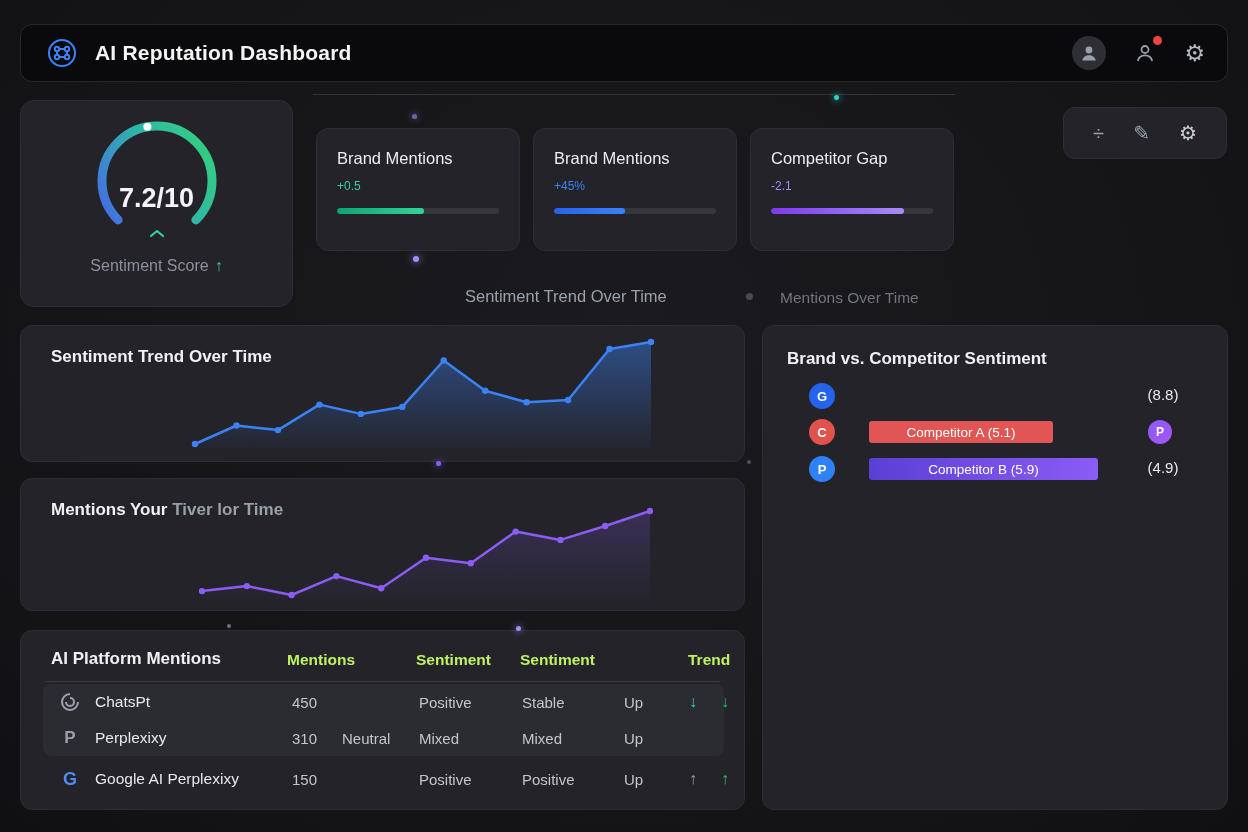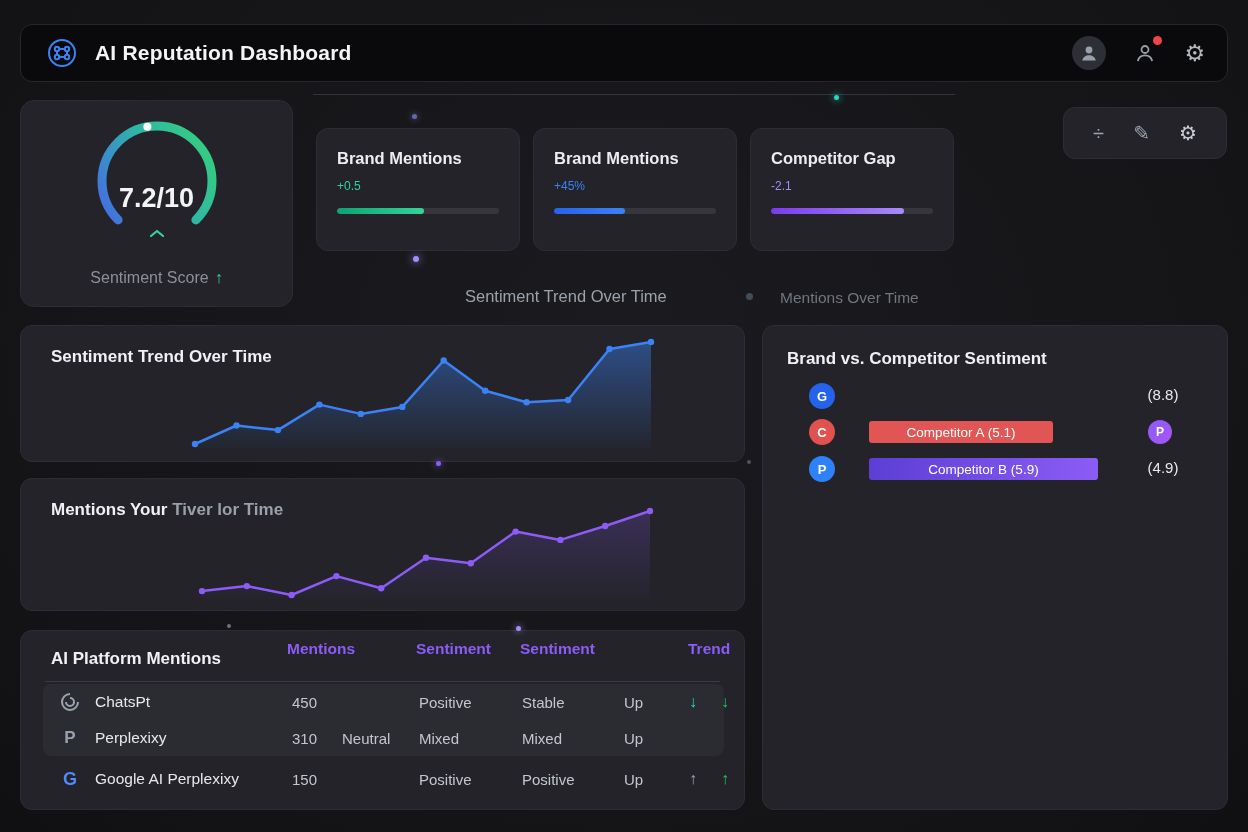--- a/index.html
+++ b/index.html
@@ -23,27 +23,27 @@
   .user-alert { position:relative; width:30px; height:30px; display:flex; align-items:center; justify-content:center; cursor:pointer; }
   .red-dot { position:absolute; top:-2px; right:-2px; width:9px; height:9px; border-radius:50%; background:#ef4444; }
   .gear-glyph { font-size:23px; color:#b3b6bd; cursor:pointer; line-height:1; }
 
   
   .gauge-card { left:20px; top:100px; width:273px; height:207px; border-radius:14px;padding-left:8px; }
   .gauge-svg { position:absolute; left:66px; top:14px; }
   .gauge-value { position:absolute; left:0; top:82px; width:100%; text-align:center;
     font-size:27px; font-weight:600; color:#f3f4f6; }
   .gauge-chevron { position:absolute; left:0; top:128px; width:100%; display:flex; justify-content:center; }
-  .gauge-label { position:absolute; left:0; top:168px; width:100%; text-align:center;
+  .gauge-label { position:absolute; left:0; top:156px; width:100%; text-align:center;
     font-size:16px; color:#8b909a; }
   .gauge-label .up { color:#34d399; font-weight:700; margin-left:6px; }
 
   
   .kpi-card { top:128px; width:204px; height:123px; padding:20px; }
-  .kpi-label { font-size:16.5px; font-weight:700; color:#ededf0; margin-bottom:11px; }
+  .kpi-label { font-size:16.5px; font-weight:400; color:#ededf0; margin-bottom:11px; }
   .kpi-value { font-size:12px; font-weight:400; }
   .kpi-track { margin-top:15px; height:6px; border-radius:3px; background:#36363d; overflow:hidden; }
   .kpi-fill { height:100%; border-radius:3px; }
 
   
   .toolbar { left:1063px; top:107px; width:164px; height:52px; display:flex; align-items:center; justify-content:space-evenly; }
   .tb-icon { font-size:20px; color:#9ca3af; cursor:pointer; line-height:1; }
   .tb-icon.bright { color:#c9ccd2; }
 
   
@@ -55,21 +55,21 @@
   
   .chart1-card { left:20px; top:325px; width:725px; height:137px; }
   .chart2-card { left:20px; top:478px; width:725px; height:133px; }
   .chart-title { position:absolute; left:30px; top:21px; font-size:17px; font-weight:700; color:#f1f1f3; }
   .chart-title .dim { color:#9aa0a8; font-weight:600; }
   .chart-svg { position:absolute; }
 
   
   .table-card { left:20px; top:630px; width:725px; height:180px; }
   .table-title { position:absolute; left:30px; top:18px; font-size:17px; font-weight:700; color:#f1f1f3; }
-  .th { position:absolute; top:9px; font-size:15.5px; font-weight:600; color:#8b5cf6; }
+  .th { position:absolute; top:20px; font-size:15.5px; font-weight:600; color:#bef264; }
   .table-divider { position:absolute; left:24px; right:24px; top:50px; height:1px; background:#3a3a42; }
   .t-row { position:absolute; left:22px; width:681px; height:36px; }
   .t-row.highlight { background:#2b2b32; }
   .t-row.first { border-radius:8px 8px 0 0; top:53px; }
   .t-row.second { border-radius:0 0 8px 8px; top:89px; }
   .t-row.third { top:128px; height:40px; }
   .t-row span, .t-row .t-icon { position:absolute; top:50%; transform:translateY(-50%); }
   .t-icon { left:16px; width:22px; height:22px; display:flex; align-items:center; justify-content:center; }
   .t-platform { left:52px; font-size:15.5px; font-weight:500; color:#e6e8ec; }
   .t-cell { font-size:15px; color:#c3c7cd; }

